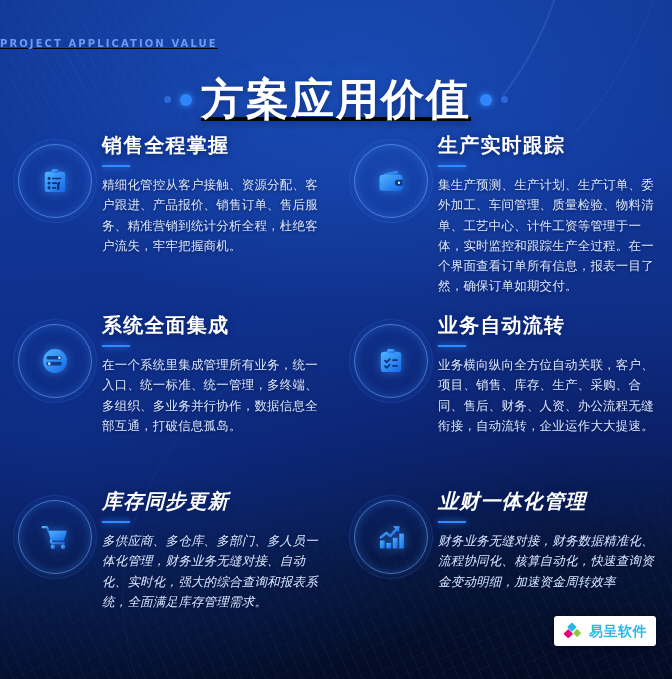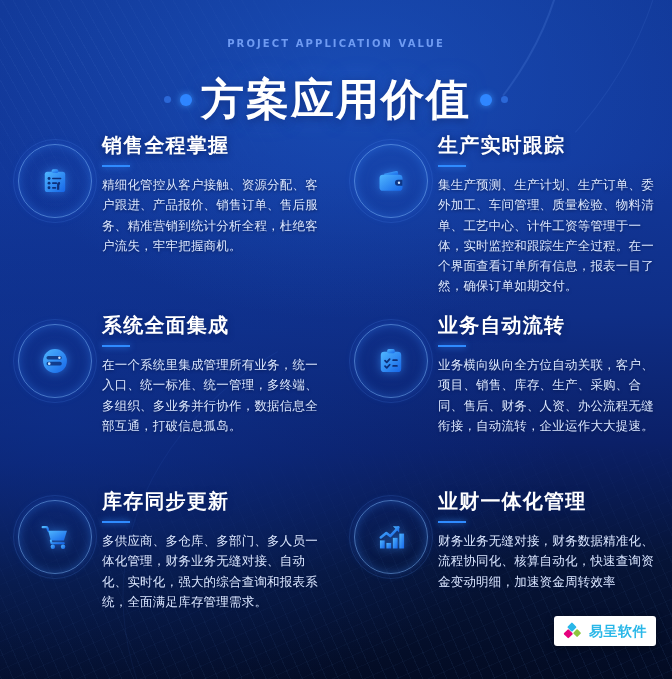--- a/index.html
+++ b/index.html
@@ -30,21 +30,21 @@
     transform:rotate(-7deg);
     -webkit-mask-image:linear-gradient(to top, rgba(0,0,0,1) 10%, rgba(0,0,0,0) 95%);
     mask-image:linear-gradient(to top, rgba(0,0,0,1) 10%, rgba(0,0,0,0) 95%);
   }
   .topmesh{position:absolute;left:-60px;top:-40px;width:420px;height:260px;opacity:.35;
     background:repeating-linear-gradient(61deg, rgba(150,190,255,.18) 0px, rgba(150,190,255,.18) 1px, transparent 1px, transparent 10px);
     -webkit-mask-image:radial-gradient(ellipse at 30% 40%, rgba(0,0,0,.9) 0%, rgba(0,0,0,0) 72%);
     mask-image:radial-gradient(ellipse at 30% 40%, rgba(0,0,0,.9) 0%, rgba(0,0,0,0) 72%);
   }
   
-  .header{position:absolute;left:0;right:0;top:38px;text-align:center;}
+  .header{position:absolute;left:0;right:0;top:38px;text-align:left;text-decoration:underline;}
   .eyebrow{
     font-size:10px;letter-spacing:2.1px;color:#6f9bf2;font-weight:700;
     margin:0 0 4px 0;
   }
   .titlerow{display:flex;align-items:center;justify-content:center;gap:9px;margin-top:29px;}
   .dot{border-radius:50%;display:block;}
   .d-sm{width:7px;height:7px;background:#2f6fe0;opacity:.85;}
   .d-lg{width:12px;height:12px;background:#2f86ff;box-shadow:0 0 7px rgba(60,150,255,.85);}
   .maintitle{
     font-size:43px;font-weight:700;color:#ffffff;letter-spacing:2px;
@@ -74,21 +74,21 @@
     text-shadow:0 1px 6px rgba(8,30,95,.9);
   }
   .divider{width:28px;height:2px;background:#2f8bff;margin:9px 0 8px 0;box-shadow:0 0 6px rgba(47,139,255,.9);}
   .cbody{
     font-size:12.5px;line-height:1.62;color:#dbe7ff;margin:0;
     letter-spacing:.2px;text-shadow:0 1px 3px rgba(5,20,70,.8);
   }
   
   .row1 .card{height:176px;}
   .row2 .card{height:180px;}
-  .row3 .card{height:150px;}
+  .row3 .card{height:150px;font-style:italic;}
   
   .logo{
     position:absolute;right:16px;bottom:33px;
     background:#ffffff;border-radius:3px;
     padding:5px 9px;display:flex;align-items:center;gap:6px;
     box-shadow:0 2px 8px rgba(0,0,0,.35);
   }
   .logomark{width:20px;height:20px;flex:0 0 20px;}
   .logotext{font-size:14px;font-weight:700;color:#29b7e8;letter-spacing:.5px;line-height:1;white-space:nowrap;}
 </style>

